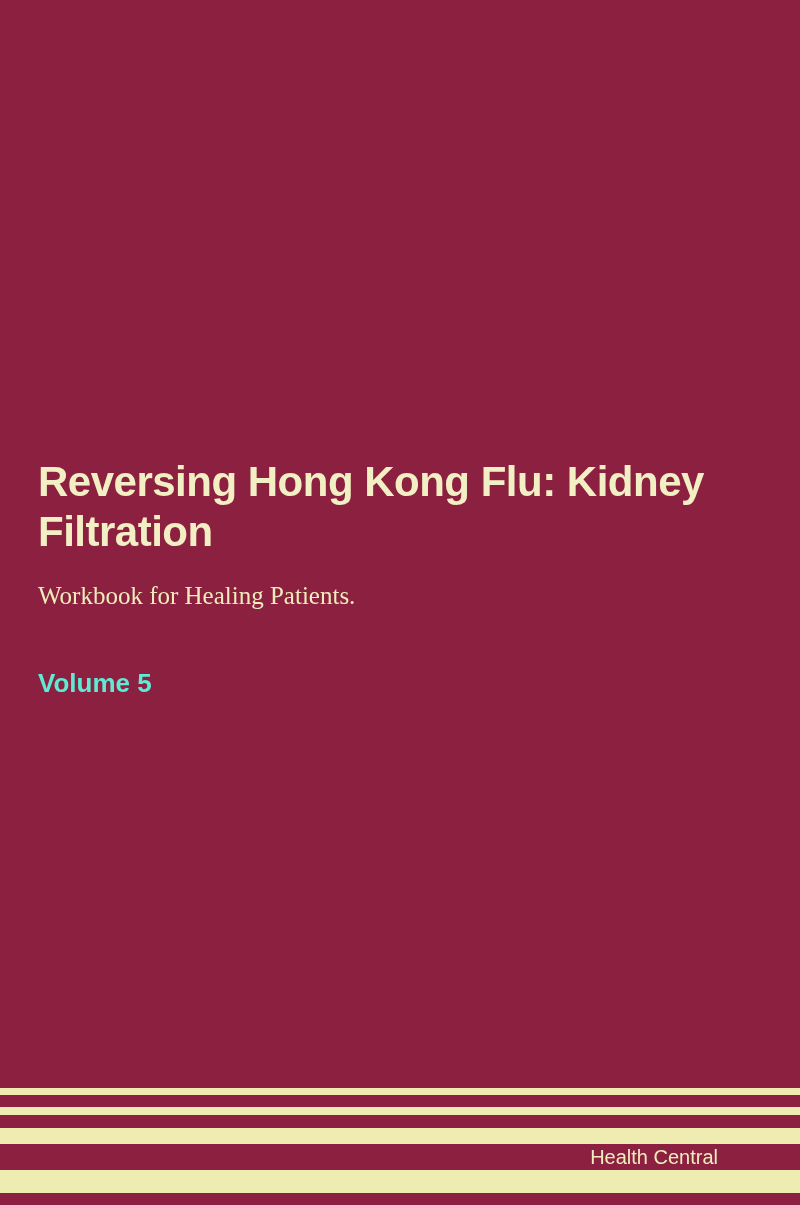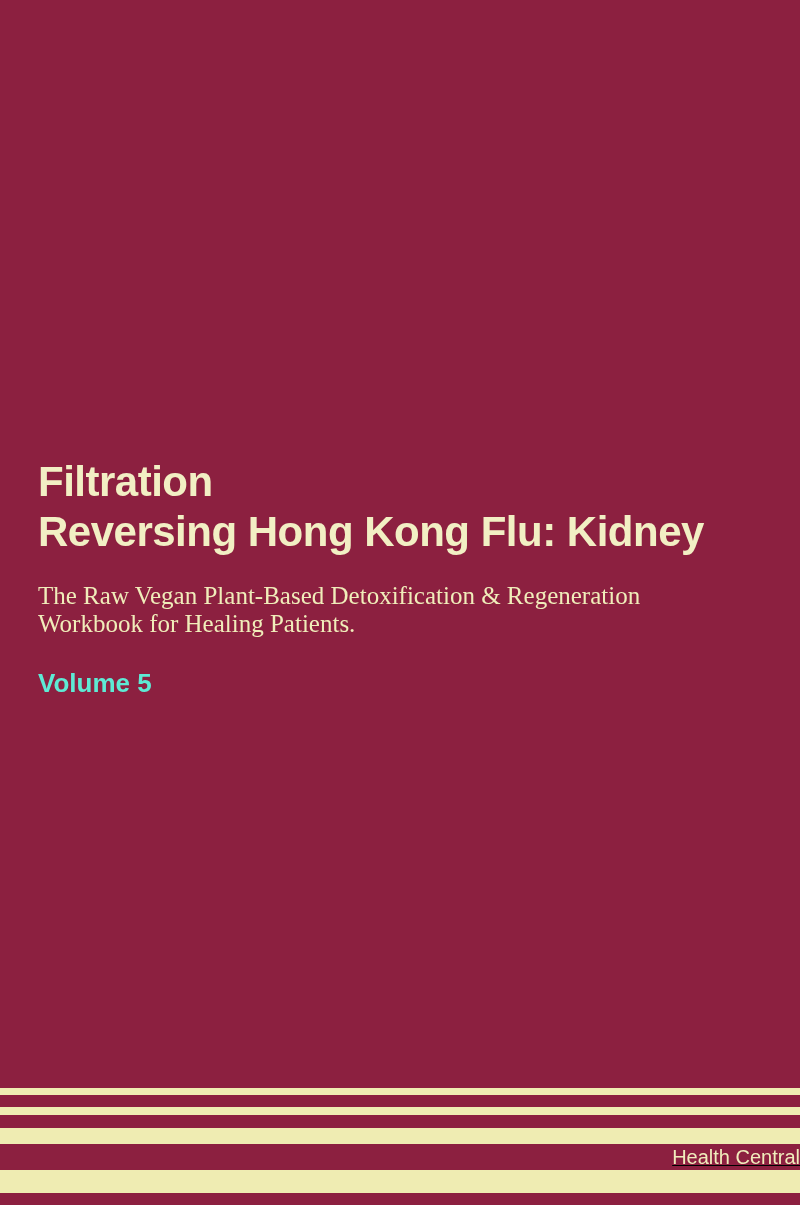--- a/index.html
+++ b/index.html
@@ -63,43 +63,42 @@
   .stripe-4 { top: 1170px; height: 23px; }
   .publisher-band {
     position: absolute;
     left: 0;
     top: 1144px;
     width: 800px;
     height: 26px;
     background: #8C2040;
     text-align: right;
     box-sizing: border-box;
-    text-decoration: underline;
+    padding-right: 82px;
   }
   .publisher-band .publisher {
     color: #F0EDBC;
     font-family: "Liberation Sans", sans-serif;
     font-weight: 400;
     font-size: 20px;
     line-height: 26px;
     white-space: nowrap;
   }
 </style>
 </head>
 <body>
 
 <div class="cover">
 
   <h1 class="title">
+    <div class="line">Reversing Hong Kong Flu: Kidney</div>
     <div class="line">Filtration</div>
-    <div class="line">Reversing Hong Kong Flu: Kidney</div>
   </h1>
 
   <p class="subtitle">
-    <span class="line" style="display:block">The Raw Vegan Plant-Based Detoxification &amp; Regeneration</span>
     <span class="line" style="display:block">Workbook for Healing Patients.</span>
   </p>
 
   <p class="volume">Volume 5</p>
 
   <div class="stripe stripe-1"></div>
   <div class="stripe stripe-2"></div>
   <div class="stripe stripe-3"></div>
   <div class="stripe stripe-4"></div>
 

